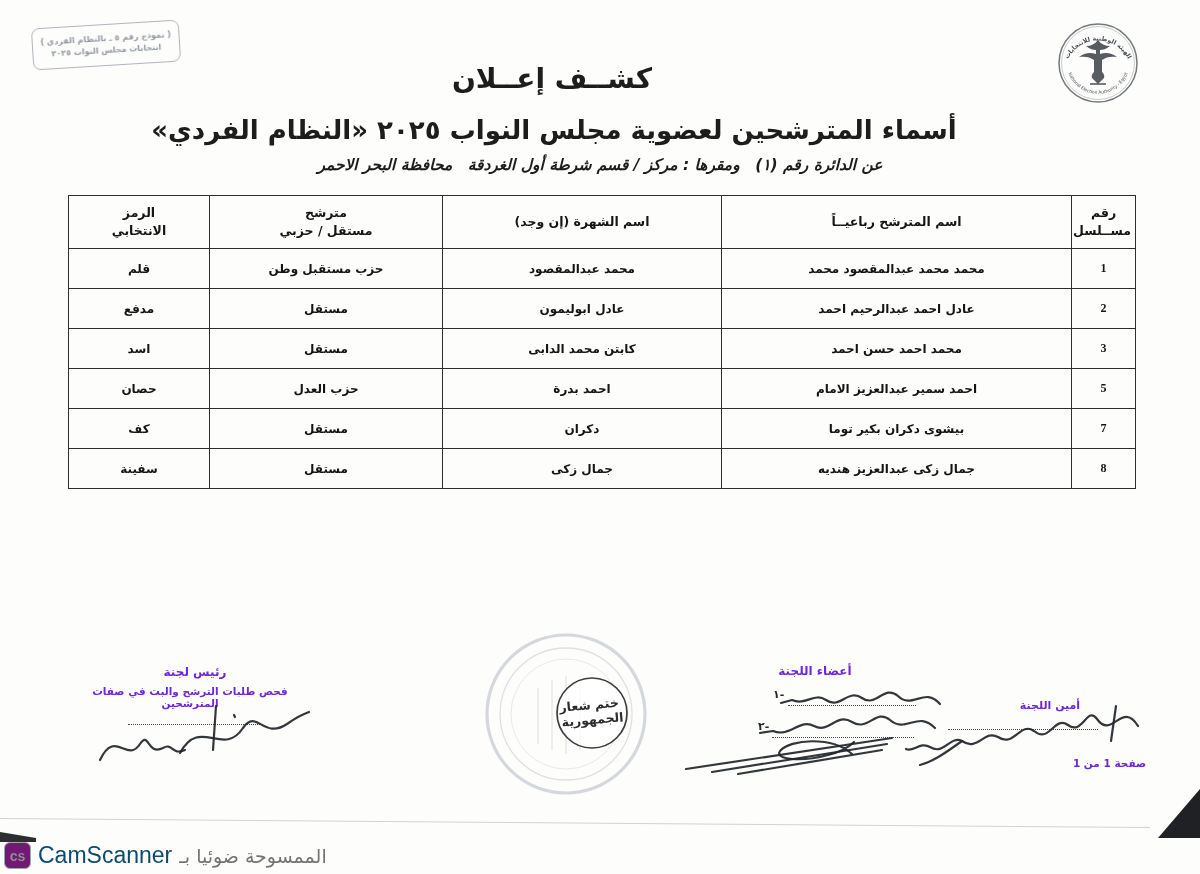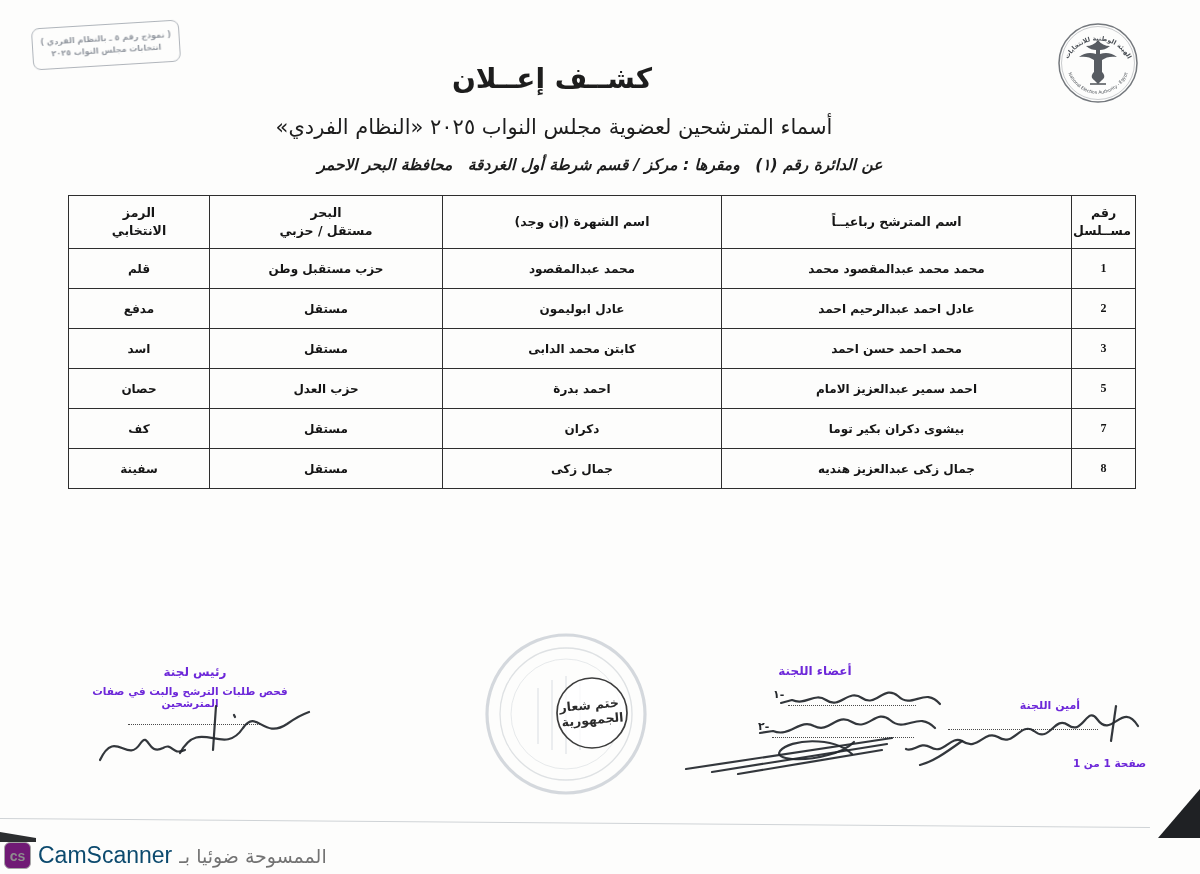--- a/index.html
+++ b/index.html
@@ -14,21 +14,21 @@
     color:#878d96;font-size:8px;font-weight:700;line-height:1.55;opacity:.9;
     filter:blur(.3px);text-align:center;direction:rtl;}
 
   
   .nea-seal{position:absolute;left:1056px;top:20px;}
 
   
   .title{position:absolute;left:0;top:62px;width:1104px;text-align:center;
     font-size:28px;font-weight:700;direction:rtl;}
   .subtitle{position:absolute;left:0;top:115px;width:1108px;text-align:center;
-    font-size:21px;font-weight:400;direction:rtl;}
+    font-size:26px;font-weight:700;direction:rtl;}
   .district{position:absolute;left:0;top:156px;width:1200px;text-align:center;
     font-size:15.5px;font-weight:700;direction:rtl;font-style:italic;}
 
   
   table.cand{position:absolute;left:68px;top:195px;width:1067px;direction:rtl;
     border-collapse:collapse;table-layout:fixed;font-weight:700;}
   table.cand th,table.cand td{border:1.6px solid #2e2e2e;text-align:center;
     vertical-align:middle;padding:0 4px;color:#151515;}
   table.cand th{height:52px;font-size:12.5px;white-space:pre-line;line-height:1.45;}
   table.cand td{height:39px;font-size:12px;}
@@ -114,21 +114,21 @@
         <col class="w-nick">
         <col class="w-party">
         <col class="w-symbol">
     </colgroup>
     <thead>
       <tr>
         <th>رقم
 مســلسل</th>
         <th>اسم المترشح رباعيــاً</th>
         <th>اسم الشهرة (إن وجد)</th>
-        <th>البحر
+        <th>مترشح
 مستقل / حزبي</th>
         <th>الرمز
 الانتخابي</th>
       </tr>
     </thead>
     <tbody>
         <tr>
           <td class="c-serial">1</td>
           <td class="c-name">محمد محمد عبدالمقصود محمد</td>
           <td class="c-nickname">محمد عبدالمقصود</td>

